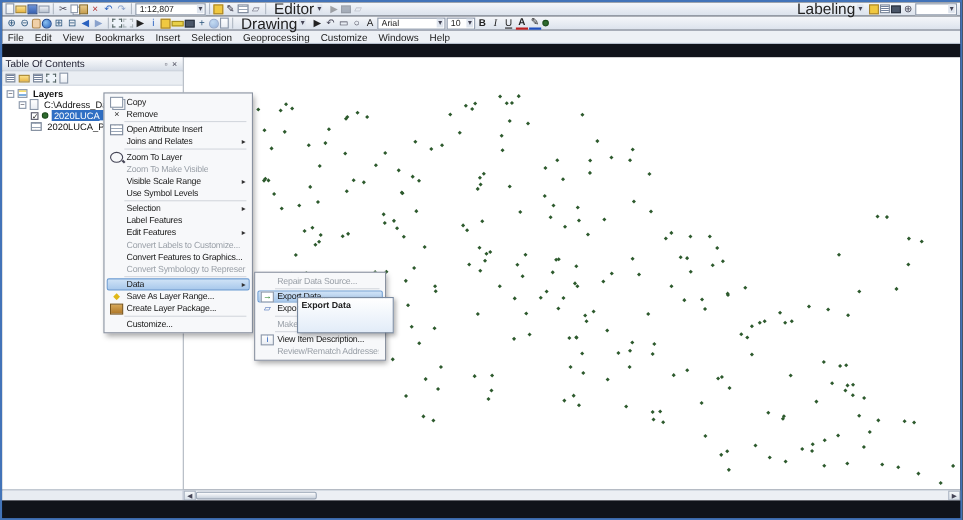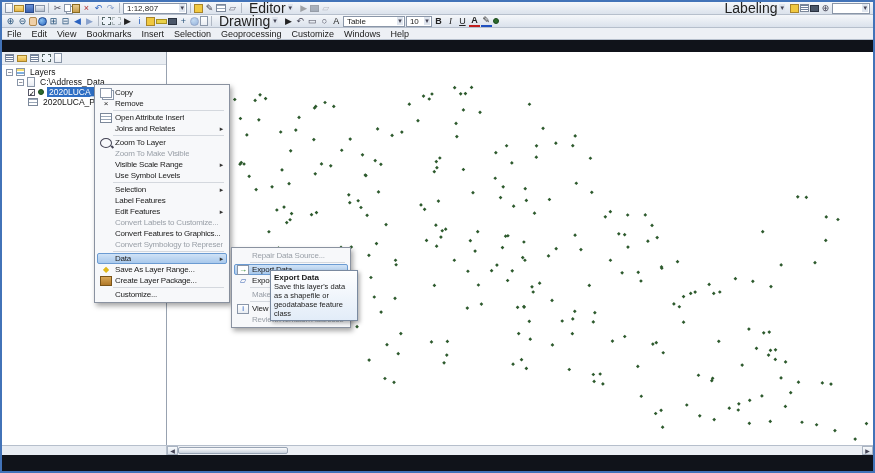--- a/index.html
+++ b/index.html
@@ -58,21 +58,21 @@
   .menu-item{padding:0 5px;}
   
   .main{position:absolute;top:50px;left:0;right:0;bottom:26px;display:flex;}
   .toc{width:165px;background:#eef1f5;border-right:1px solid #98a2b0;display:flex;flex-direction:column;}
   .toc-header{height:13px;font-size:9px;color:#223;padding:1px 3px;display:flex;align-items:center;
     justify-content:space-between;background:linear-gradient(#fdfdfe,#d6dde7);border-bottom:1px solid #c0c8d2;}
   .toc-hbtn{font-size:8px;color:#445;padding:0 2px;}
   .toc-tools{height:13px;display:flex;align-items:center;gap:3px;padding:0 3px;background:#eaeef3;border-bottom:1px solid #cdd4dd;}
   .toc-tree{flex:1;background:#fff;font-size:8.5px;color:#111;padding-top:2px;overflow:hidden;}
   .tree-row{height:10px;display:flex;align-items:center;gap:3px;white-space:nowrap;}
-  .tree-row .bold{font-weight:normal;}
+  .tree-row .bold{font-weight:bold;}
   .exp{width:7px;height:7px;border:1px solid #8895a8;background:#fff;font-size:7px;line-height:5px;
     text-align:center;color:#334;flex:0 0 7px;}
   .cb{width:7px;height:7px;border:1px solid #556;background:#fff;font-size:7px;line-height:7px;
     text-align:center;color:#111;flex:0 0 7px;}
   .tree-lb{padding:0 2px;}
   .tree-lb.sel{background:#2f6fc4;color:#fff;}
   .map{flex:1;position:relative;background:#ffffff;overflow:hidden;}
   
   .bottombar{position:absolute;left:0;right:0;bottom:16px;height:10px;display:flex;background:#dfe4eb;border-top:1px solid #b6bfcc;}
   .view-btns{width:165px;display:flex;align-items:center;gap:2px;padding:0 2px;background:#e8ecf2;border-right:1px solid #b6bfcc;}
@@ -89,21 +89,21 @@
   .cm-ic{width:12px;height:10px;display:inline-flex;align-items:center;justify-content:center;flex:0 0 12px;font-size:8px;}
   .cm-lb{overflow:hidden;}
   .cm-arr{margin-left:auto;font-size:7px;color:#333;}
   .cm-sep{height:1px;background:#d4d8de;margin:1px 3px 1px 16px;}
   .cm-item.disabled{color:#9aa0a8;}
   .cm-item.hl{background:linear-gradient(#cfe2f6,#a9c9ec);border-color:#6b9bd2;border-radius:2px;}
   .submenu{z-index:11;}
   
   .tooltip{position:absolute;width:88px;background:linear-gradient(#ffffff,#e2ecf8);border:1px solid #7a8aa0;
     box-shadow:2px 2px 4px rgba(0,0,0,.3);padding:2px 3px;font-size:7.5px;color:#222;z-index:12;}
-  .tooltip .tt-title{font-weight:bold;font-size:8px;margin-bottom:0;}
+  .tooltip .tt-title{font-weight:bold;font-size:8px;margin-bottom:18px;}
 </style>
 </head>
 <body>
 
 <div class="window">
 
 
   <div class="tbrow">
       <span class="tbi ik-page"></span>
       <span class="tbi ik-folder"></span>
@@ -172,21 +172,21 @@
       <span class="tb-labelwrap">
         <span class="tb-label">Drawing</span>
         <span class="tb-combo-arr">▾</span>
       </span>
       <span class="tbi" style="color: rgb(34, 34, 34);">▶</span>
       <span class="tbi" style="color: rgb(68, 68, 85);">↶</span>
       <span class="tbi" style="color: rgb(68, 68, 85);">▭</span>
       <span class="tbi" style="color: rgb(68, 68, 85);">○</span>
       <span class="tbi" style="color: rgb(34, 34, 34);">A</span>
       <span class="tb-combo" style="width: 62px;">
-        <span class="tb-combo-val">Table</span>
+        <span class="tb-combo-val">Arial</span>
         <span class="tb-combo-arr">▾</span>
       </span>
       <span class="tb-combo" style="width: 26px;">
         <span class="tb-combo-val">10</span>
         <span class="tb-combo-arr">▾</span>
       </span>
       <span class="tbi fw" style="color: rgb(34, 34, 34);">B</span>
       <span class="tbi it" style="color: rgb(34, 34, 34);">I</span>
       <span class="tbi un" style="color: rgb(34, 34, 34);">U</span>
       <span class="tbi ik-colorA">A</span>
@@ -203,20 +203,24 @@
       <span class="menu-item">Insert</span>
       <span class="menu-item">Selection</span>
       <span class="menu-item">Geoprocessing</span>
       <span class="menu-item">Customize</span>
       <span class="menu-item">Windows</span>
       <span class="menu-item">Help</span>
     </div>
 
   <div class="main">
     <div class="toc">
+      <div class="toc-header">
+        <span>Table Of Contents</span>
+        <span><span class="toc-hbtn">▫</span><span class="toc-hbtn">×</span></span>
+      </div>
       <div class="toc-tools">
           <span class="tbi ik-minilist"></span>
           <span class="tbi ik-folder"></span>
           <span class="tbi ik-minilist"></span>
           <span class="tbi ik-selrect"></span>
           <span class="tbi ik-page"></span>
         </div>
       <div class="toc-tree">
           <div class="tree-row" style="padding-left: 4px;">
             <span class="exp">−</span>
@@ -631,16 +635,15 @@
         <span class="cm-lb">View Item Description...</span>
       </div>
       <div class="cm-item disabled">
         <span class="cm-ic"></span>
         <span class="cm-lb">Review/Rematch Addresses...</span>
       </div>
     </div>
 
   <div class="tooltip" style="left:268px;top:268px;">
     <div class="tt-title">Export Data</div>
-    <div>Save this layer's data as a shapefile or geodatabase feature class</div>
   </div>
 
 </div>
 
 </body></html>

